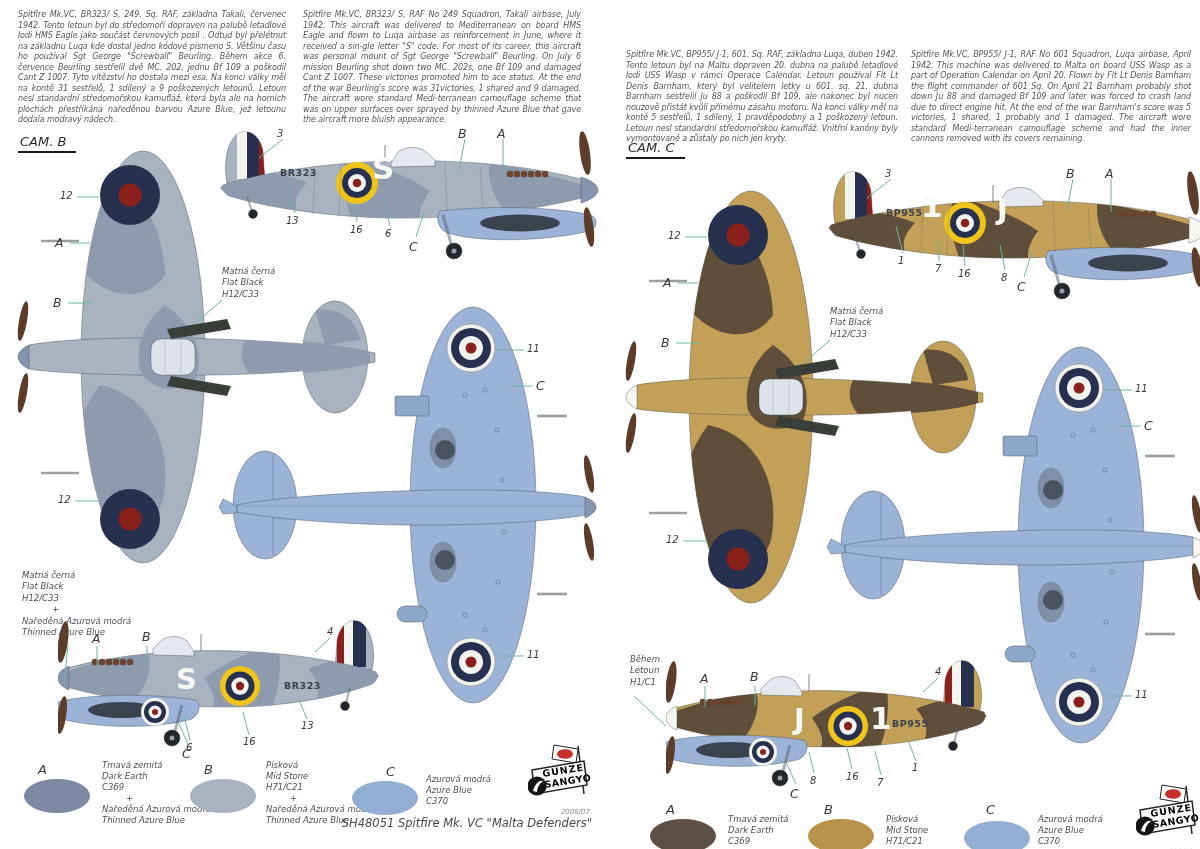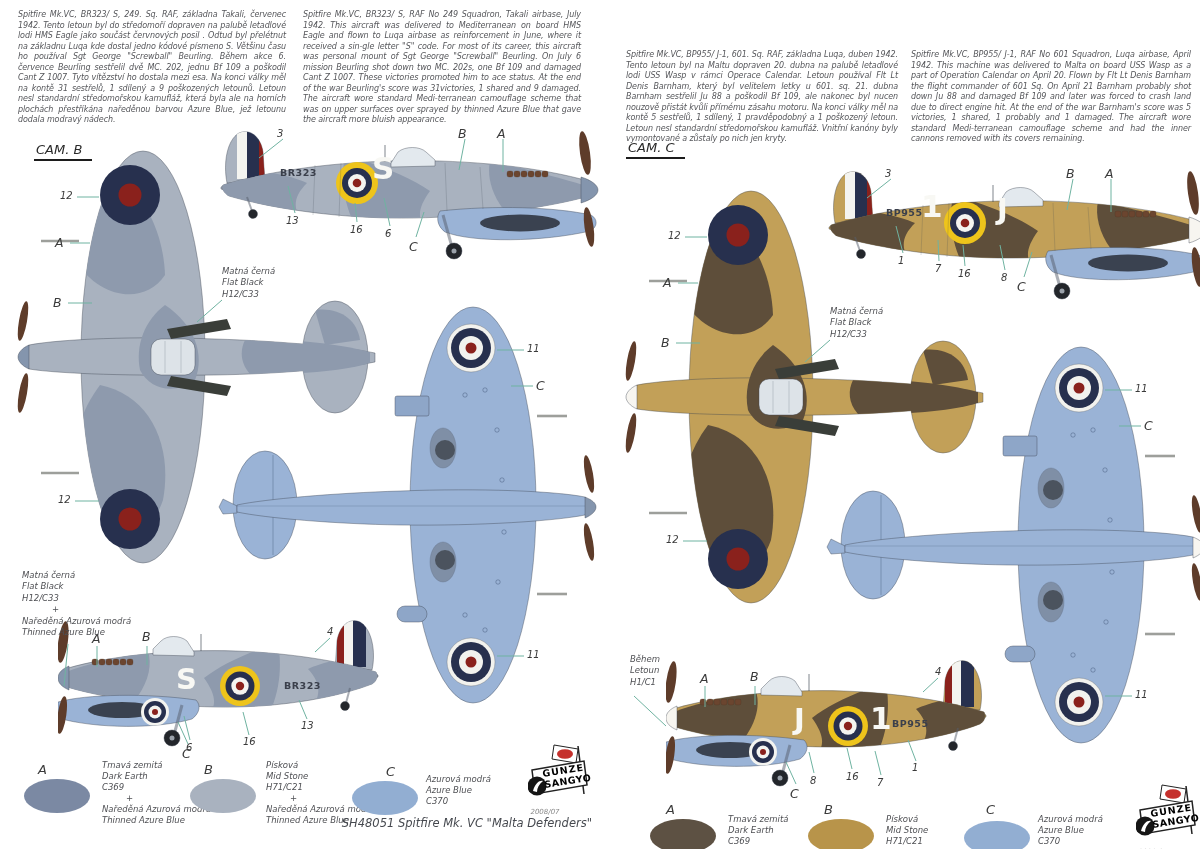--- a/index.html
+++ b/index.html
@@ -19,21 +19,21 @@
   .co{position:absolute;font:italic 10px "DejaVu Sans",sans-serif;color:#3a3a3a;}
   .co-letter{position:absolute;font:italic 12.5px "DejaVu Sans",sans-serif;color:#3a3a3a;}
   .marking{position:absolute;color:#f8f8f4;font-weight:bold;font-family:"DejaVu Sans",sans-serif;}
   .serial{position:absolute;font:bold 9.5px "DejaVu Sans",sans-serif;color:#3a3f4b;letter-spacing:.5px;}
   .ann{position:absolute;font:italic 8.5px/1.35 "DejaVu Sans",sans-serif;color:#4e4f53;}
   .legend-letter{position:absolute;font:italic 13px "DejaVu Sans",sans-serif;color:#3a3a3a;}
   .swatch{position:absolute;border-radius:50%;}
   .legend-text{position:absolute;font:italic 8.5px/1.3 "DejaVu Sans",sans-serif;color:#4e4f53;}
   .footer-title{position:absolute;font:italic 11.5px "DejaVu Sans",sans-serif;color:#46494f;
                 text-align:right;}
-  .date{position:absolute;font:italic 7px "DejaVu Sans",sans-serif;color:#8a8a8a;text-align:center;}
+  .date{position:absolute;font:italic 7px "DejaVu Sans",sans-serif;color:#8a8a8a;text-align:right;}
   
   .f-base{fill:var(--pg-base);}
   .f-azure{fill:var(--azure);}
   .f-spin{fill:var(--pg-spinner);}
   .f-prop{fill:var(--prop);}
   .outline{stroke:#3c4350;stroke-opacity:.5;stroke-width:.8;} 
 </style>
 </head>
 <body>
 
@@ -244,21 +244,21 @@
     <text class="logo-t2" x="17" y="46" transform="rotate(-9 17 46)" font-size="9.5" font-weight="bold" font-family="DejaVu Sans" letter-spacing=".5">SANGYO</text>
   </symbol>
 </defs>
 </svg>
 
 <div id="sheet">
 
   <div class="page page-b" id="page-b">
     <div class="bodytext" style="left:18px;top:10px;width:268px;">Spitfire Mk.VC, BR323/ S, 249. Sq. RAF, základna Takali, červenec 1942. Tento letoun byl do středomoří dopraven na palubě letadlové lodi HMS Eagle jako součást červnových posil . Odtud byl přelétnut na základnu Luqa kde dostal jedno kódové písmeno S. Většinu času ho používal Sgt George "Screwball" Beurling. Během akce 6. července Beurling sestřelil dvě MC. 202, jednu Bf 109 a poškodil Cant Z 1007. Tyto vítězství ho dostala mezi esa. Na konci války měl na kontě 31 sestřelů, 1 sdílený a 9 poškozených letounů. Letoun nesl standardní středomořskou kamufláž, která byla ale na horních plochách přestříkána naředěnou barvou Azure Blue, jež letounu dodala modravý nádech.</div>
     <div class="bodytext" style="left:303px;top:10px;width:278px;">Spitfire Mk.VC, BR323/ S, RAF No 249 Squadron, Takali airbase, July 1942. This aircraft was delivered to Mediterranean on board HMS Eagle and flown to Luqa airbase as reinforcement in June, where it received a sin-gle letter "S" code. For most of its career, this aircraft was personal mount of Sgt George "Screwball" Beurling. On July 6 mission Beurling shot down two MC. 202s, one Bf 109 and damaged Cant Z 1007. These victories promoted him to ace status. At the end of the war Beurling's score was 31victories, 1 shared and 9 damaged. The aircraft wore standard Medi-terranean camouflage scheme that was on upper surfaces over sprayed by thinned Azure Blue that gave the aircraft more bluish appearance.</div>
-    <div class="cam-label" style="left:34px;top:134px;margin-top:8px;">CAM. B</div>
+    <div class="cam-label" style="left:18px;top:134px;">CAM. B</div>
 
     <svg class="artsvg" style="left:195px;top:125px;" width="405" height="150">
         <use href="#sym-profile-r"></use>
       </svg>
     <svg class="artsvg" style="left:15px;top:145px;" width="370" height="425">
         <use href="#sym-plan-top"></use>
       </svg>
     <svg class="artsvg" style="left:215px;top:300px;" width="385" height="430">
         <use href="#sym-plan-bottom"></use>
       </svg>

